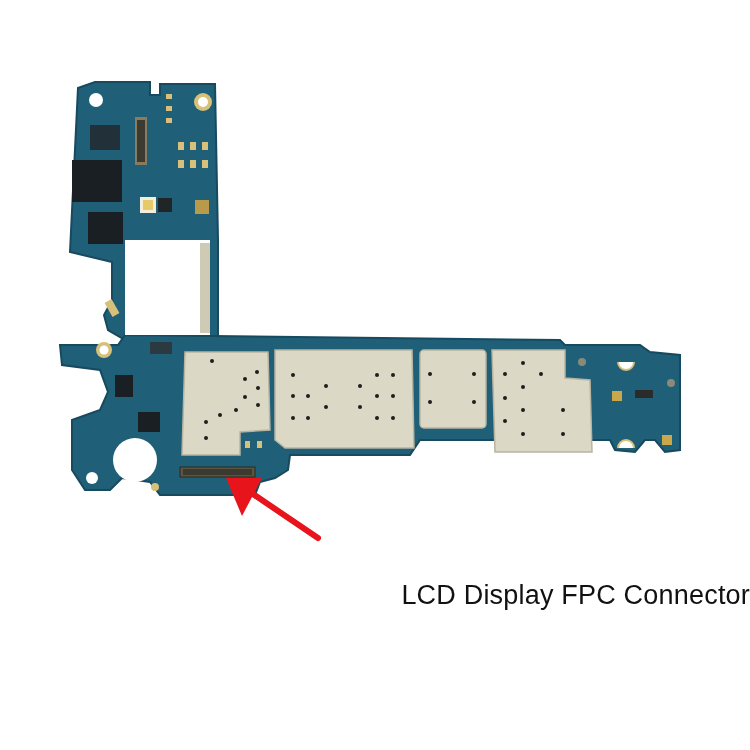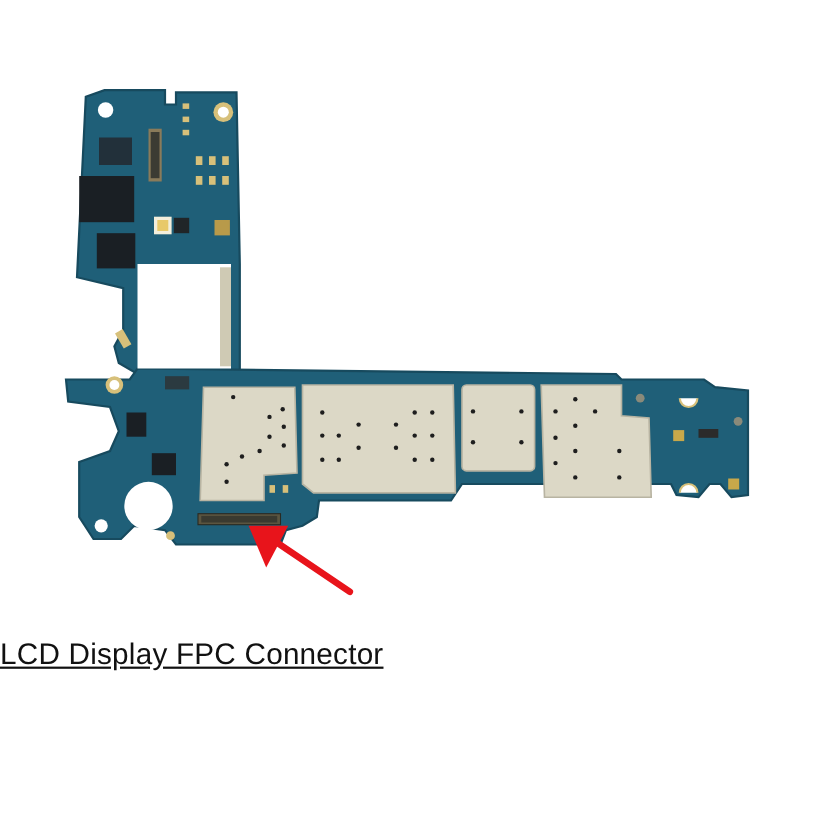--- a/index.html
+++ b/index.html
@@ -1,18 +1,18 @@
 <!DOCTYPE html>
 <html><head>
 <meta charset="utf-8">
 <style>
   html, body { margin:0; padding:0; background:#ffffff; }
   body { width:750px; height:750px; position:relative; overflow:hidden; font-family:"Liberation Sans", sans-serif; }
   #board-wrap { position:absolute; left:0; top:0; width:750px; height:560px; }
-  #caption { position:absolute; left:0; width:750px; top:580px; text-align:left; font-size:27px; color:#111111; font-family:"Liberation Sans", sans-serif; letter-spacing:0.2px;text-decoration:underline; }
+  #caption { position:absolute; left:0; width:750px; top:580px; text-align:right; font-size:27px; color:#111111; font-family:"Liberation Sans", sans-serif; letter-spacing:0.2px; }
 </style>
 </head>
 <body>
 
 <div id="board-wrap">
   <svg width="750" height="560" viewBox="0 0 750 560" xmlns="http://www.w3.org/2000/svg">
 
     <path d="M78 88 L95 82 L150 82 L150 95 L160 95 L160 84 L215 84 L218 240 L218 340 L125 340 L108 330 L104 315 L112 300 L112 262 L70 252 Z" fill="#1f5f78" stroke="#174a5e" stroke-width="2"></path>
 
     <path d="M60 345 L118 345 L125 335 L560 340 L565 345 L640 345 L650 352 L680 355 L680 450 L665 452 L655 440 L645 440 L635 452 L615 450 L610 440 L420 440 L410 455 L290 455 L288 470 L275 478 L260 482 L255 495 L160 495 L150 482 L122 478 L110 490 L85 490 L72 470 L72 420 L100 410 L108 392 L100 370 L62 365 Z" fill="#1f5f78" stroke="#174a5e" stroke-width="2"></path>

